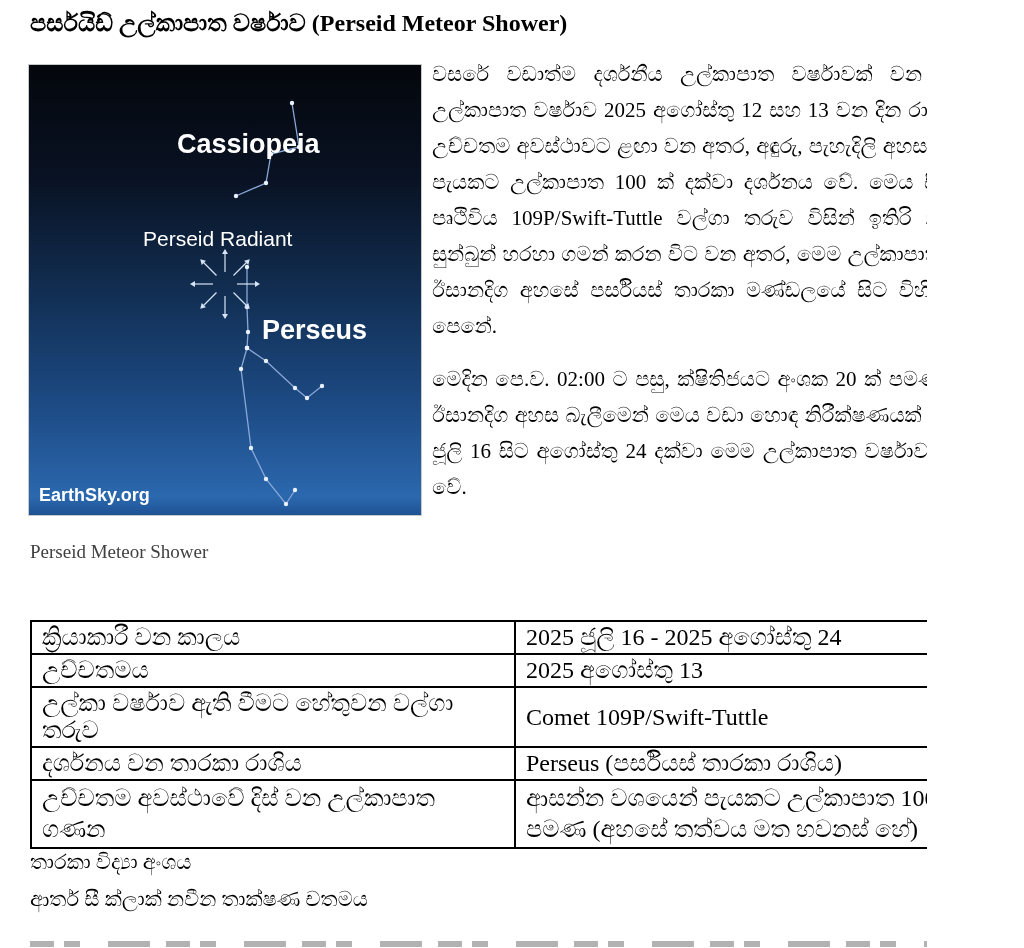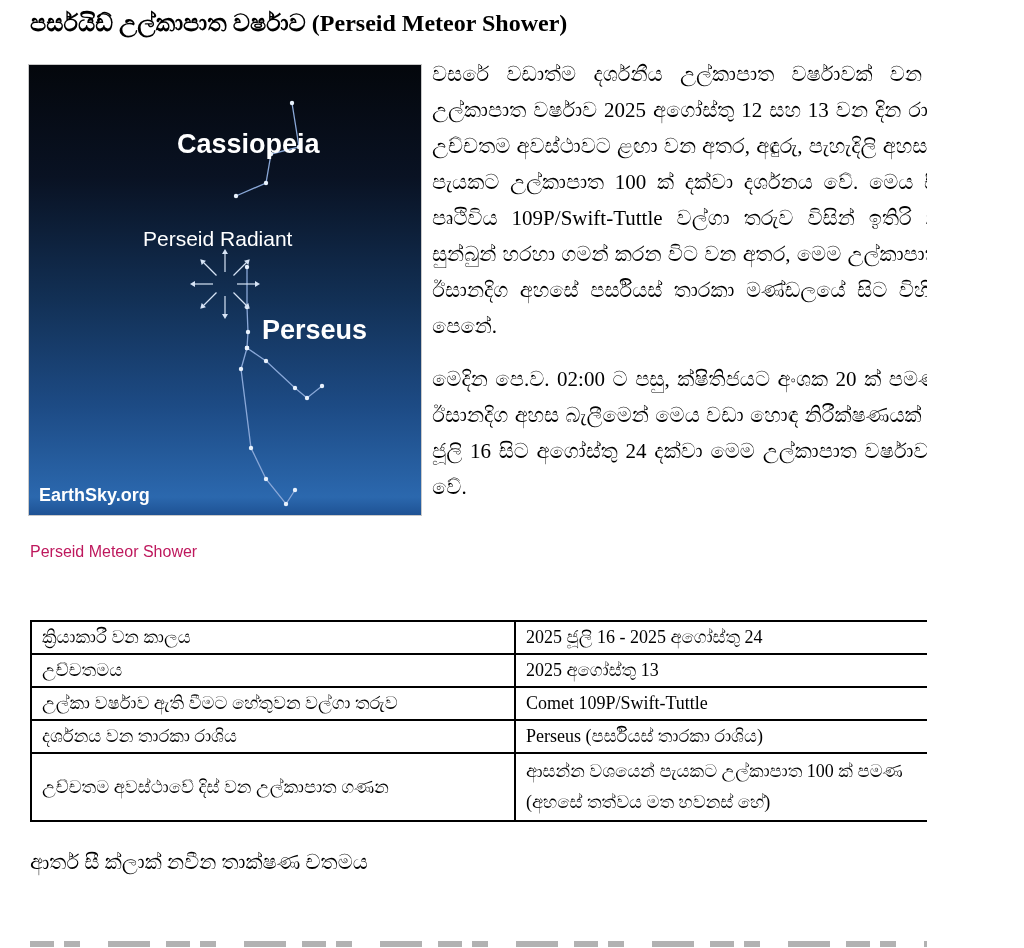--- a/index.html
+++ b/index.html
@@ -19,26 +19,26 @@
   .lbl-radiant{left:114px;top:162px;font-size:21px;font-weight:500;}
   .lbl-perseus{left:233px;top:250px;font-size:27px;font-weight:bold;text-align:center;}
   .lbl-credit{left:10px;bottom:9px;font-size:18px;font-weight:bold;}
 
   
   .bodycol{position:absolute;left:432px;top:56px;width:580px;
            font-size:21px;line-height:36px;text-align:justify;}
   .bodycol p{margin:0 0 17px 0;}
 
   
-  .caption{position:absolute;left:30px;top:538px;font-family:Liberation Sans, sans-serif;
-           font-size:16px;line-height:28px;color:#be185d;}
+  .caption{position:absolute;left:30px;top:538px;font-family:Liberation Serif, serif;
+           font-size:19px;line-height:28px;color:#404040;}
 
   
   table.infotable{position:absolute;left:30px;top:620px;width:945px;border-collapse:collapse;}
-  table.infotable td{border:2px solid #000;font-size:18px;padding:2px 10px;vertical-align:middle;}
+  table.infotable td{border:2px solid #000;font-size:24px;padding:2px 10px;vertical-align:middle;}
   td.c1{width:462px;}
   tr.r-small td{height:27px;}
   tr.r-big td{height:60px;vertical-align:middle;line-height:31px;}
 
   
   .footer{position:absolute;left:30px;top:844px;font-size:21px;line-height:37px;}
 
   
   .cutoff{position:absolute;left:30px;top:941px;width:992px;height:6px;
           background:repeating-linear-gradient(90deg,#b2b2b2 0 24px,transparent 24px 34px,
@@ -128,18 +128,19 @@
         <td>Perseus (පර්සියස් තාරකා රාශිය)</td>
       </tr>
       <tr class="r-big">
         <td class="c1">උච්චතම අවස්ථාවේ දිස් වන උල්කාපාත ගණන</td>
         <td>ආසන්න වශයෙන් පැයකට උල්කාපාත 100 ක් පමණ (අහසේ තත්වය මත හවනස් හේ)</td>
       </tr>
     </tbody>
   </table>
 
   <div class="footer">
+    <div>තාරකා විද්‍යා අංශය</div>
     <div>ආතර් සී ක්ලාක් නවීන තාක්ෂණ චතමය</div>
   </div>
 
   <div class="cutoff"></div>
 
 </div>
 
 </body></html>

